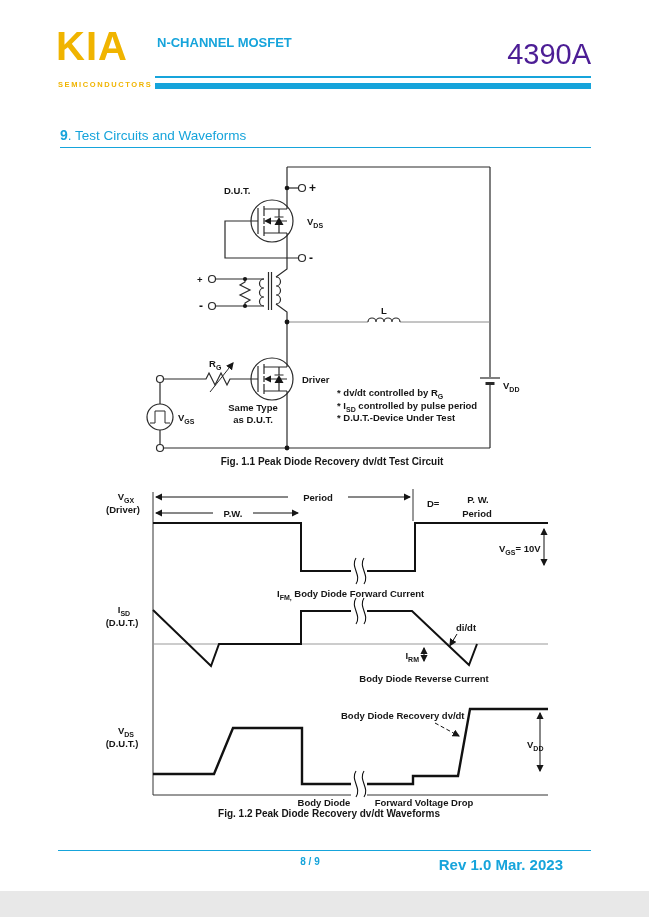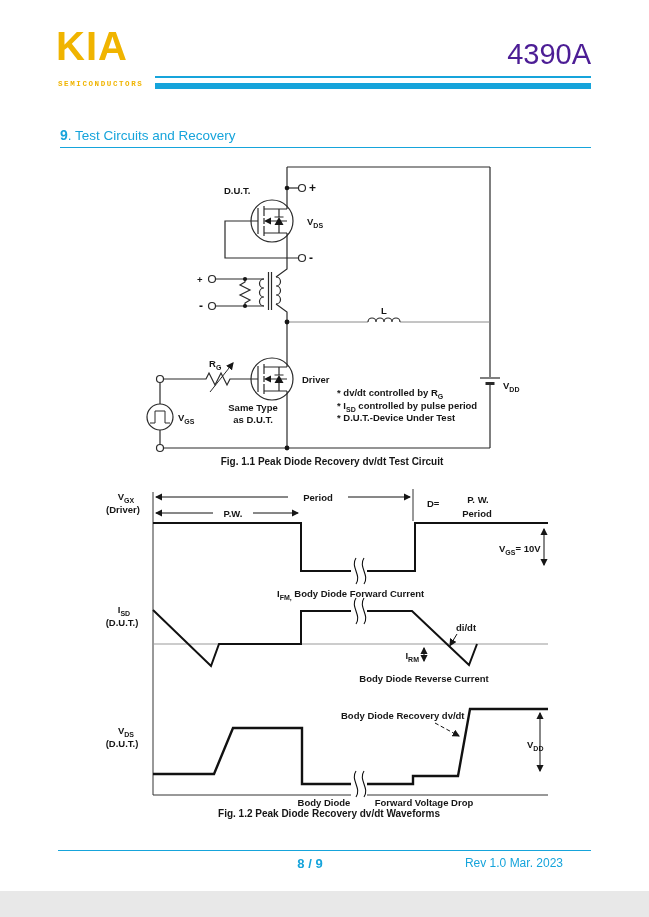--- a/index.html
+++ b/index.html
@@ -1,54 +1,55 @@
 <!DOCTYPE html>
 <html><head>
 <meta charset="utf-8">
 <style>
   html,body{margin:0;padding:0;background:#e8e8e8;}
   .page{position:relative;width:649px;height:891px;background:#ffffff;margin:0 auto;
         font-family:"Liberation Sans",sans-serif;overflow:hidden;}
   .abs{position:absolute;}
   
   .logo{left:56px;top:26px;font-size:40px;font-weight:700;letter-spacing:1px;color:#f0b400;line-height:1;}
-  .logo-sub{left:58px;top:80px;font-size:7.5px;font-weight:700;letter-spacing:1.6px;color:#f0b400;font-family:Liberation Mono, monospace;}
+  .logo-sub{left:58px;top:80px;font-size:7.5px;font-weight:700;letter-spacing:1.6px;color:#f0b400;}
   .spec{left:157px;top:33px;color:#16a4db;font-weight:700;font-size:13px;line-height:19px;}
   .part{right:58px;top:40px;color:#4c1d95;font-size:29px;font-weight:400;line-height:1;}
   .rule-thin-top{left:155px;top:76px;width:436px;height:1.5px;background:#16a4db;}
   .rule-thick-top{left:155px;top:83px;width:436px;height:6px;background:#16a4db;}
   
   .heading{left:60px;top:127px;color:#16a4db;font-size:13.5px;}
   .heading .num{font-weight:700;font-size:14px;}
   .heading-rule{left:60px;top:147px;width:531px;height:1.2px;background:#16a4db;}
   
   .footer-rule{left:58px;top:850px;width:533px;height:1.2px;background:#16a4db;}
-  .footer-page{left:40px;top:856px;width:540px;text-align:center;color:#16a4db;font-weight:700;font-size:13px;}
-  .footer-rev{right:86px;top:856px;color:#16a4db;font-weight:400;font-size:12px;}
+  .footer-page{left:40px;top:856px;width:540px;text-align:center;color:#16a4db;font-weight:700;font-size:10px;}
+  .footer-rev{right:86px;top:856px;color:#16a4db;font-weight:700;font-size:15px;}
   
   .diagram{left:0;top:0;width:649px;height:917px;}
   svg text{font-family:"Liberation Sans",sans-serif;fill:#161616;font-size:9.5px;font-weight:700;}
   svg .cap{font-size:10px;}
   svg .big{font-size:12px;}
 </style>
 </head>
 <body>
 
 <div class="page">
 
   <div class="abs logo">KIA</div>
   <div class="abs logo-sub">SEMICONDUCTORS</div>
   <div class="abs spec">
+    <div>N-CHANNEL MOSFET</div>
   </div>
   <div class="abs part">4390A</div>
   <div class="abs rule-thin-top"></div>
   <div class="abs rule-thick-top"></div>
 
   <div class="abs heading">
-    <span class="num">9</span><span>. Test Circuits and Recovery</span>
+    <span class="num">9</span><span>. Test Circuits and Waveforms</span>
   </div>
   <div class="abs heading-rule"></div>
 
   <svg class="abs diagram" viewBox="0 0 649 917" xmlns="http://www.w3.org/2000/svg">
     <defs>
       <marker id="ah" viewBox="0 0 10 10" refX="8.5" refY="5" markerWidth="7.5" markerHeight="7.5" orient="auto-start-reverse">
         <path d="M0,0 L10,5 L0,10 z" fill="#161616"></path>
       </marker>
       <g id="mosfet">
         <circle cx="0" cy="0" r="21" fill="none"></circle>

